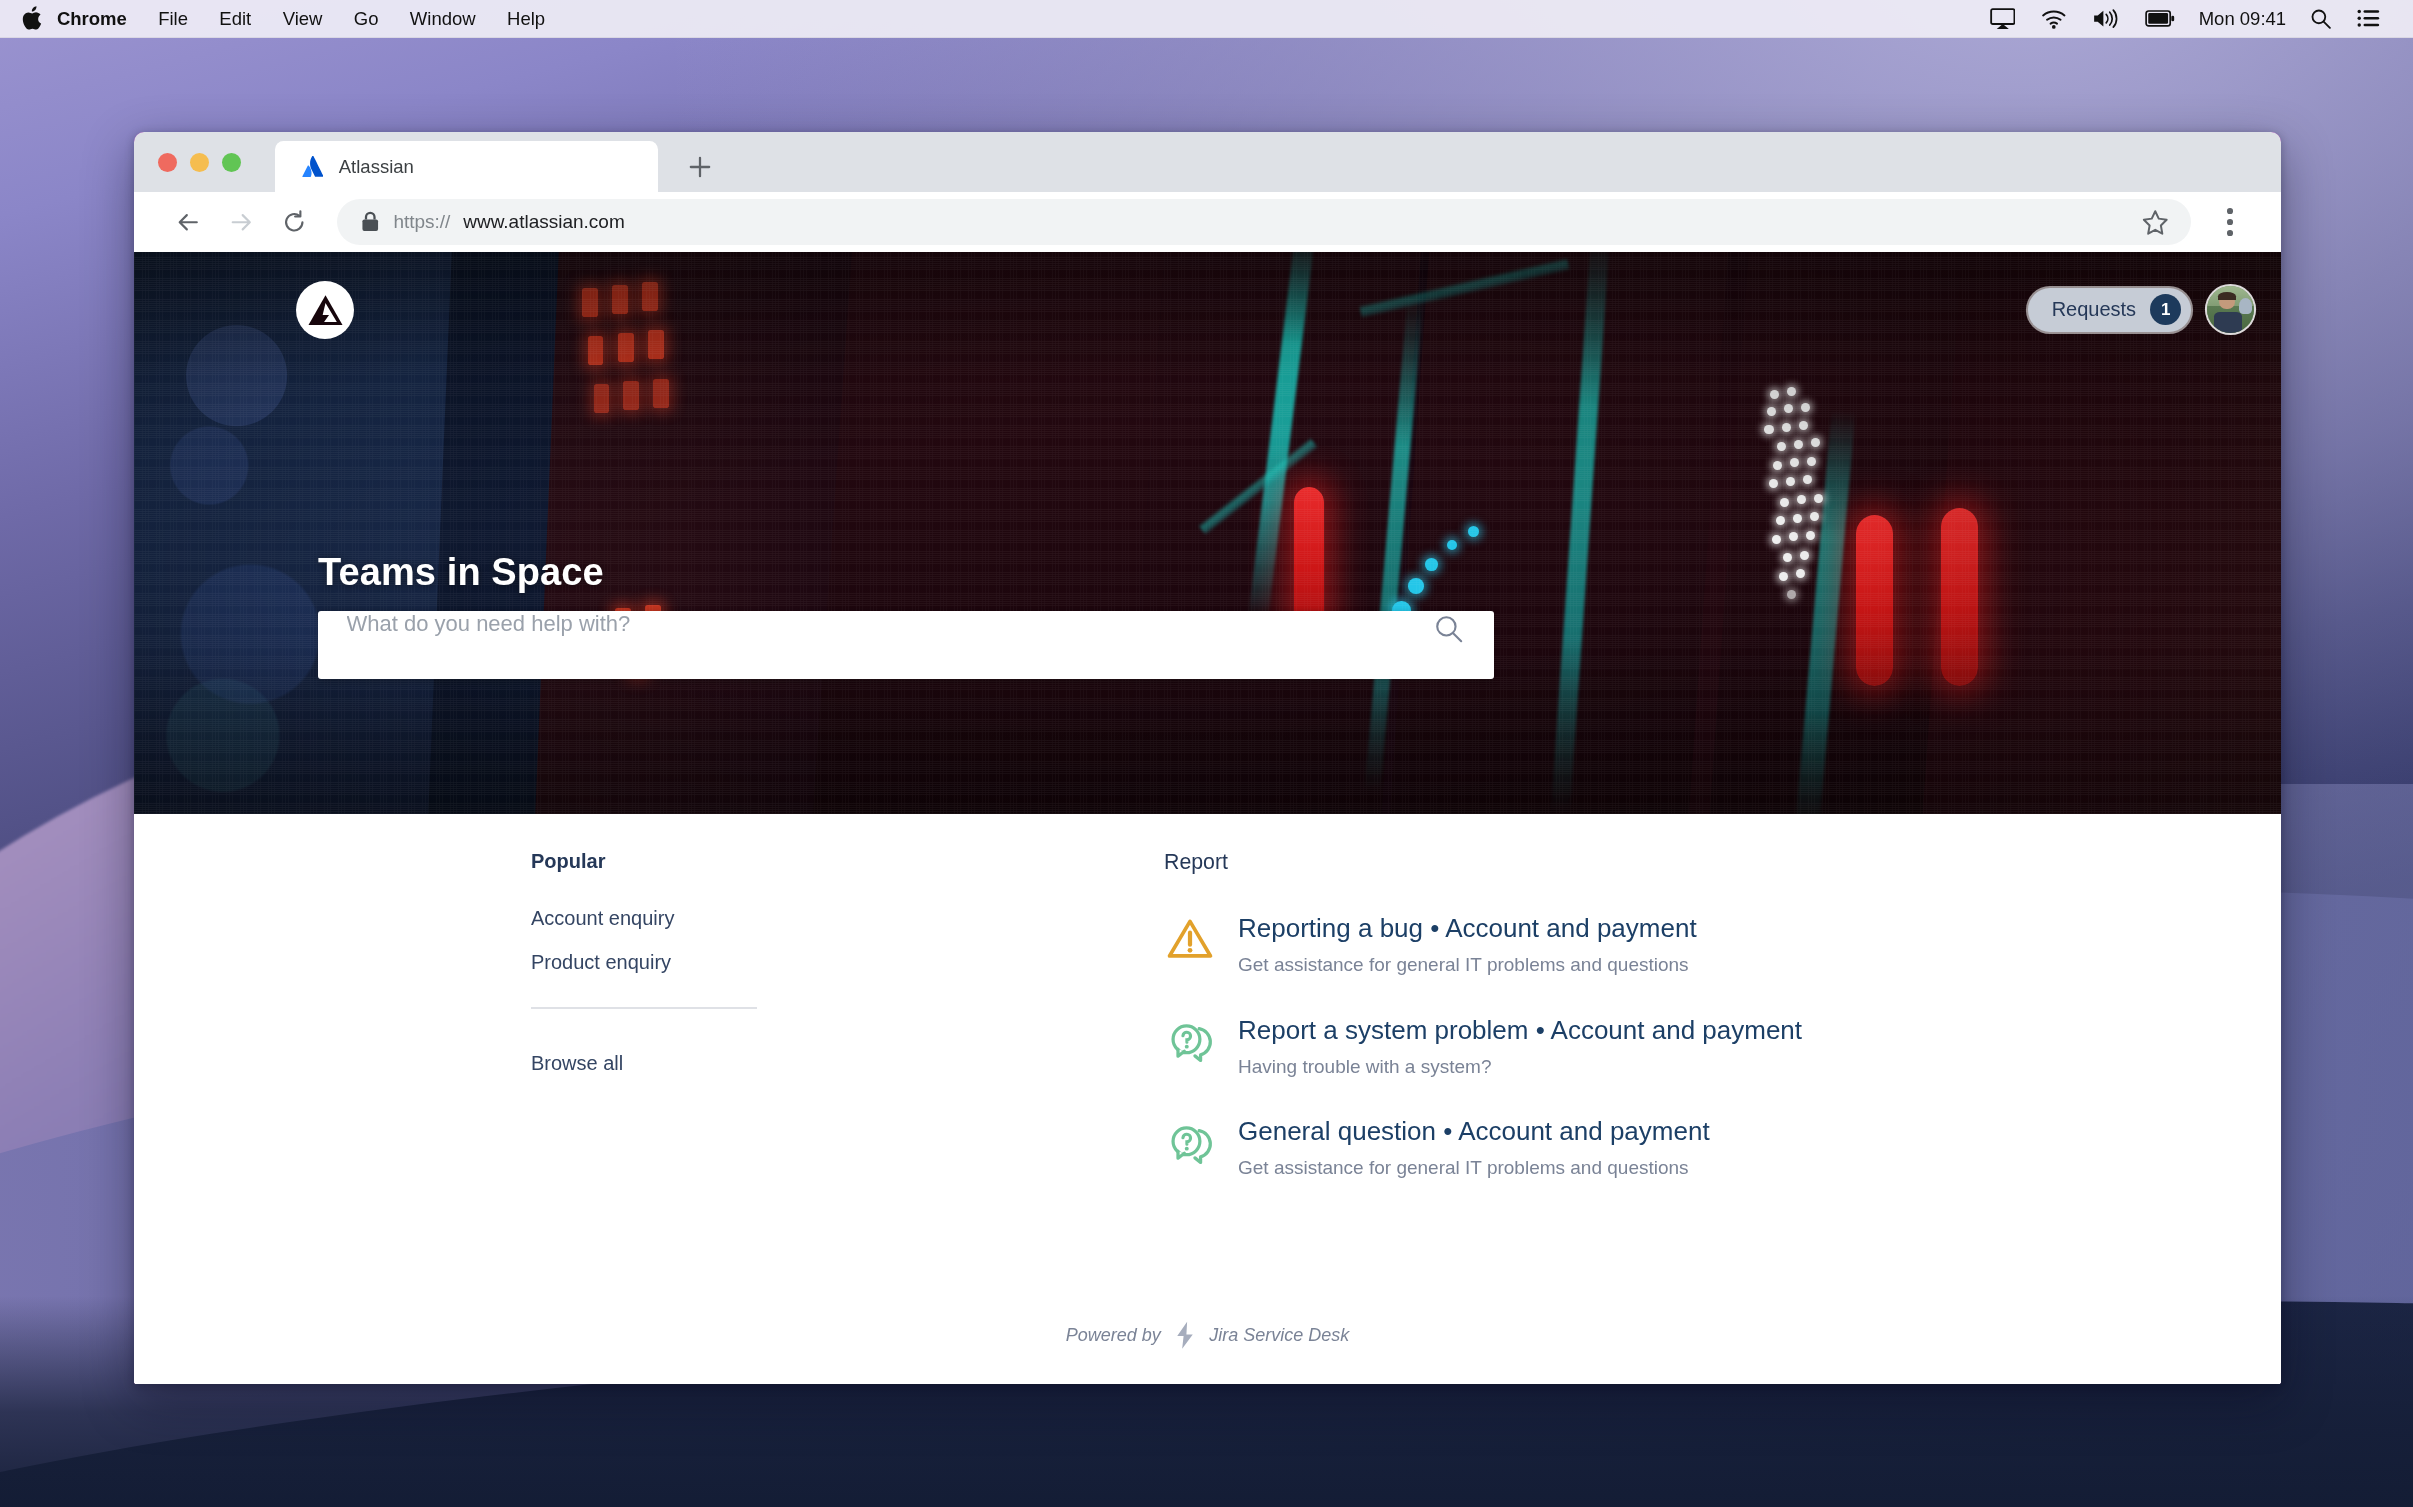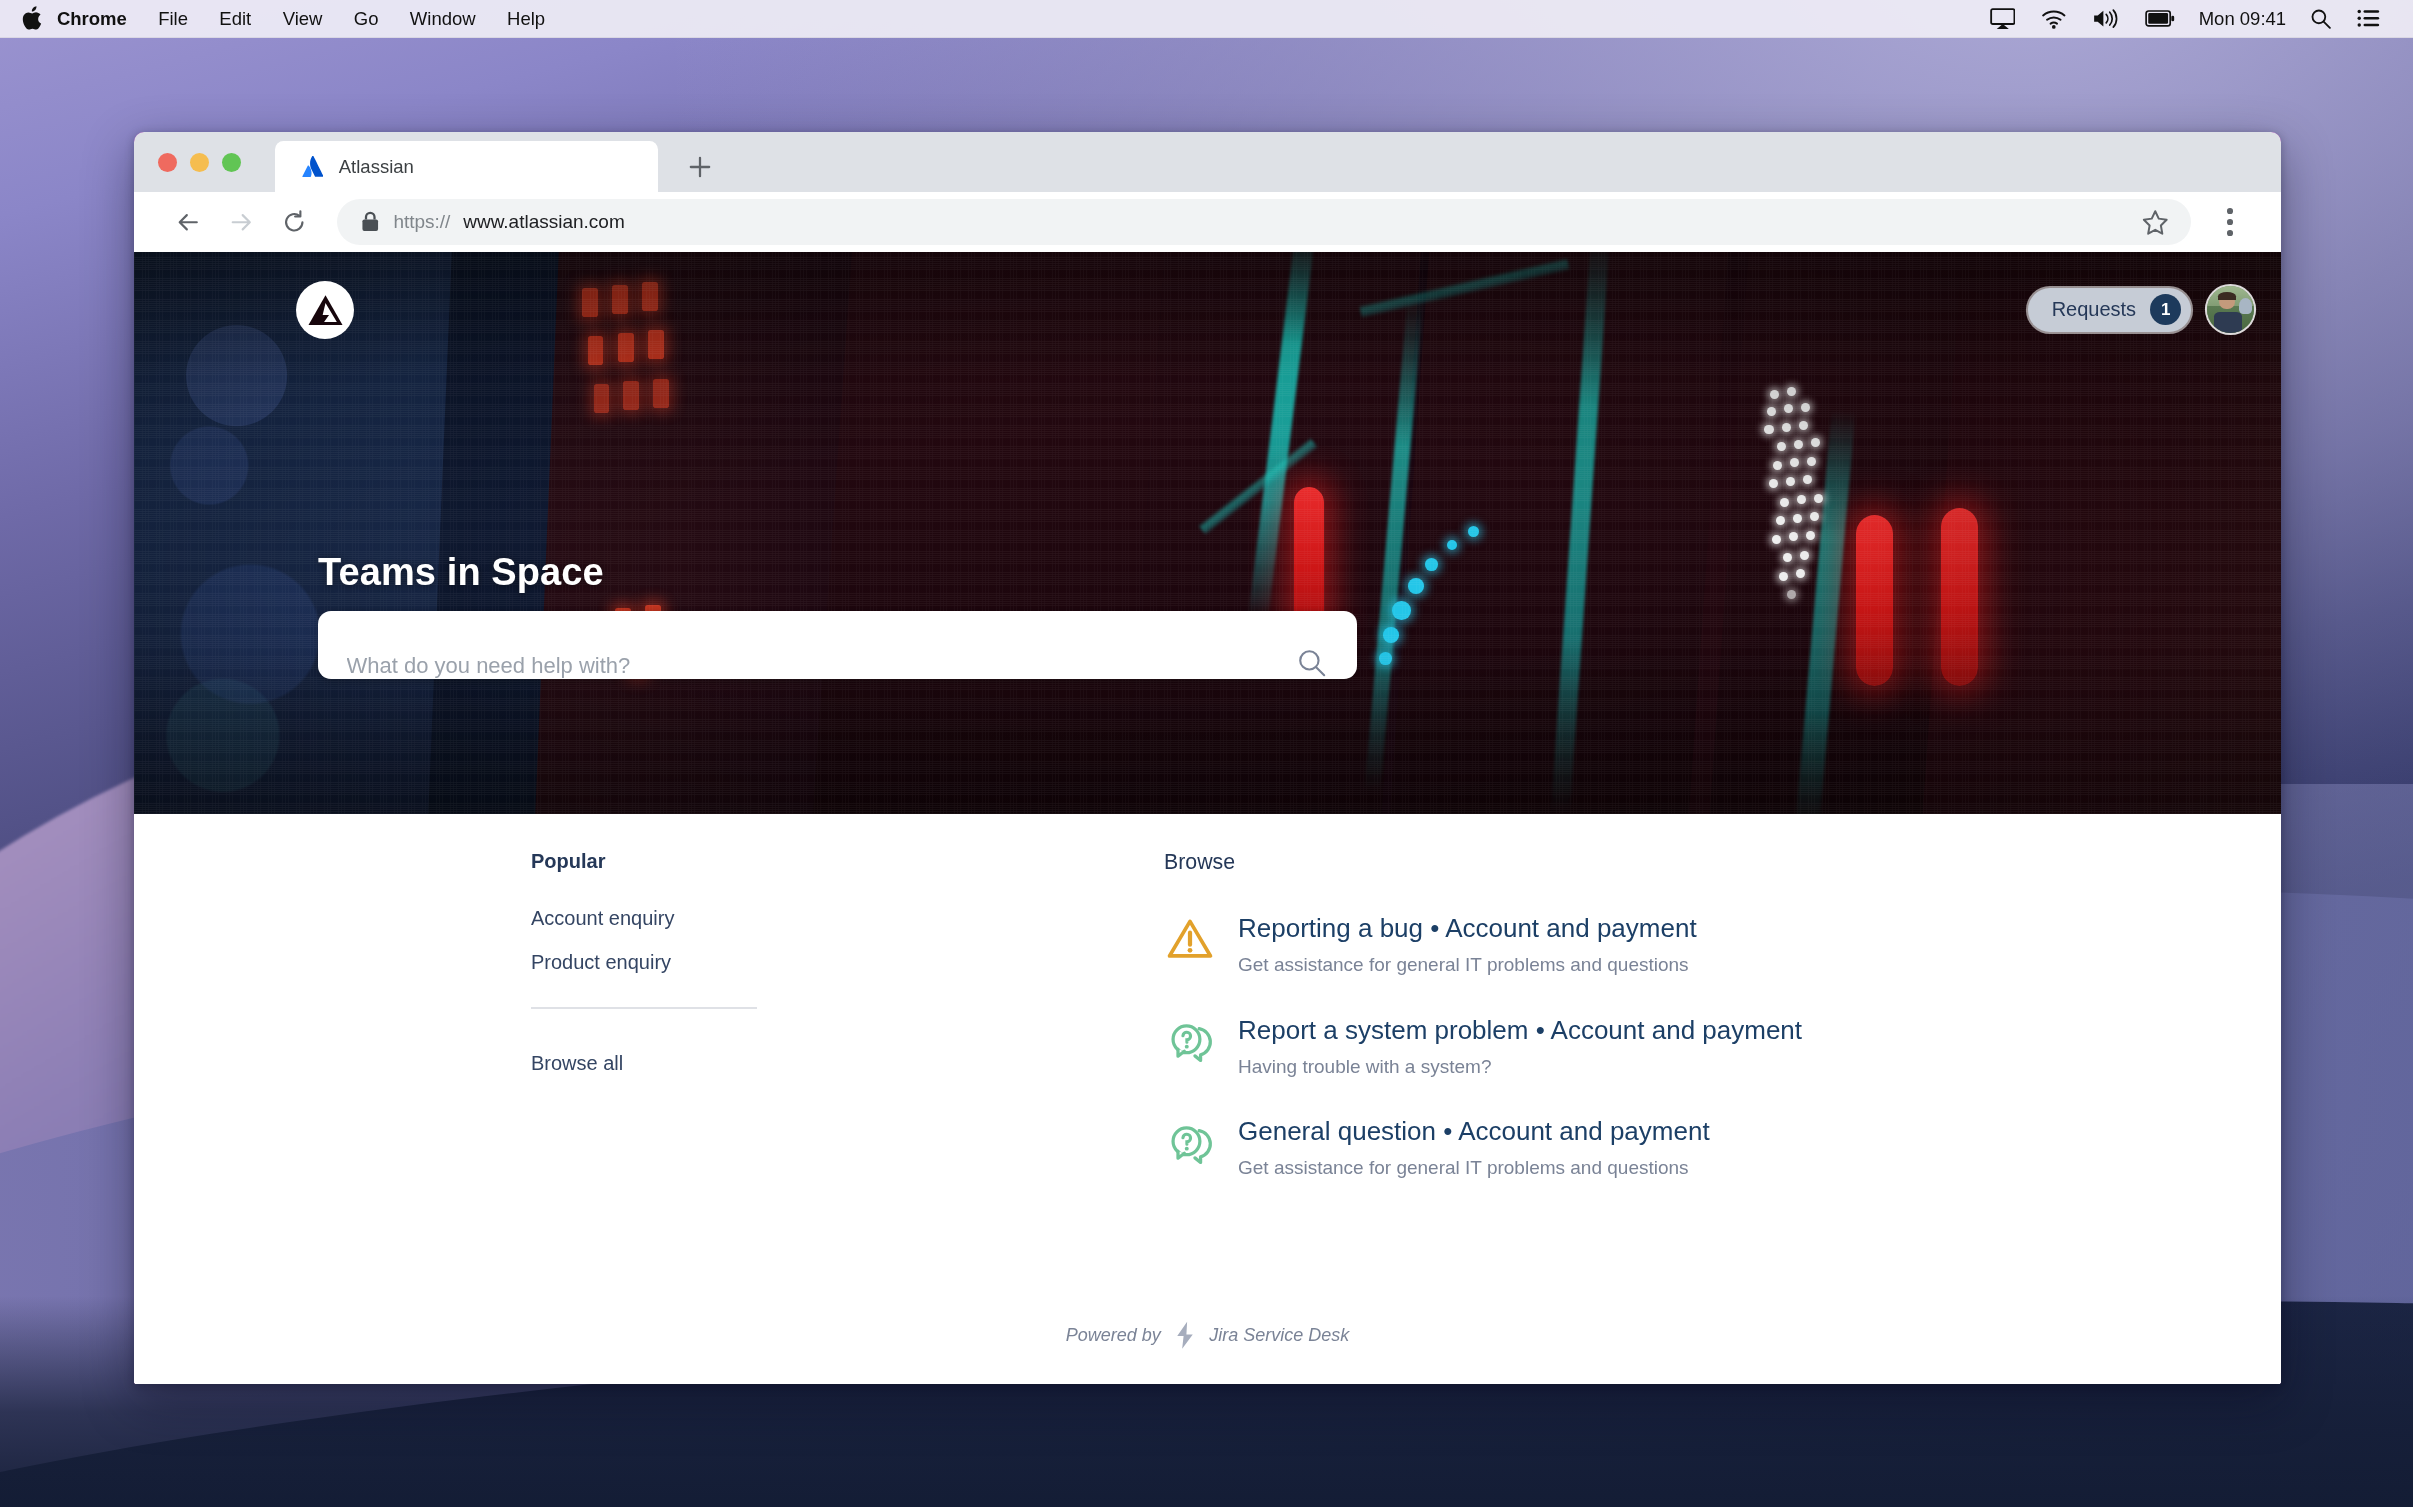--- a/index.html
+++ b/index.html
@@ -251,23 +251,23 @@
   .av-hair{ position:absolute; left:24%; top:12%; width:38%; height:18%; border-radius:50% 50% 0 0; background:#3b2c22; }
   .av-body{ position:absolute; left:14%; bottom:0; width:60%; height:44%; border-radius:22% 22% 0 0; background:#2e3b52; }
   .av-p2{ position:absolute; right:4%; top:26%; width:28%; height:34%; border-radius:50% 50% 30% 30%; background:#a8b6c4; }
 
   .hero-title{
     position:absolute; left:184px; top:299px;
     font-size:38px; font-weight:bold; color:#fff; letter-spacing:0.1px;
     text-shadow:0 1.4px 7.1px rgba(0,0,0,.45);
   }
   .searchbar{
-    position:absolute; left:184px; top:359px; width:1039px; height:68px;
-    background:#fff; border-radius:13px;
-    display:flex; align-items:flex-end; padding:0 28.5px;
+    position:absolute; left:184px; top:359px; width:1176px; height:68px;
+    background:#fff; border-radius:3px;
+    display:flex; align-items:flex-start; padding:0 28.5px;
     box-shadow:0 1.4px 7.1px rgba(0,0,0,.22);
   }
   .searchbar input{
     flex:1; border:none; outline:none; background:transparent;
     font-family:"Liberation Sans", sans-serif; font-size:22px; color:#253858;
   }
   .searchbar input::placeholder{ color:#9aa1ab; }
   .search-ico{ width:34px; height:34px; display:flex; align-items:center; justify-content:center; }
 
   
@@ -561,21 +561,21 @@
 
       <div class="col-popular">
         <div class="pop-h">Popular</div>
         <a class="pop-link">Account enquiry</a>
         <a class="pop-link">Product enquiry</a>
         <div class="pop-rule"></div>
         <a class="pop-browse">Browse all</a>
       </div>
 
       <div class="col-recent">
-        <div class="rec-h">Browse</div>
+        <div class="rec-h">Report</div>
 
         <div class="rec-item">
           <span class="rec-ico">
             <svg width="48" height="48" viewBox="0 0 68 68">
               <path d="M34 9 L63 58 H5 Z" fill="none" stroke="#E2A12B" stroke-width="5.2" stroke-linejoin="round"></path>
               <path d="M34 25 V42" stroke="#E2A12B" stroke-width="6" stroke-linecap="round"></path>
               <circle cx="34" cy="50" r="3.4" fill="#E2A12B"></circle>
             </svg>
           </span>
           <span class="rec-txt">

